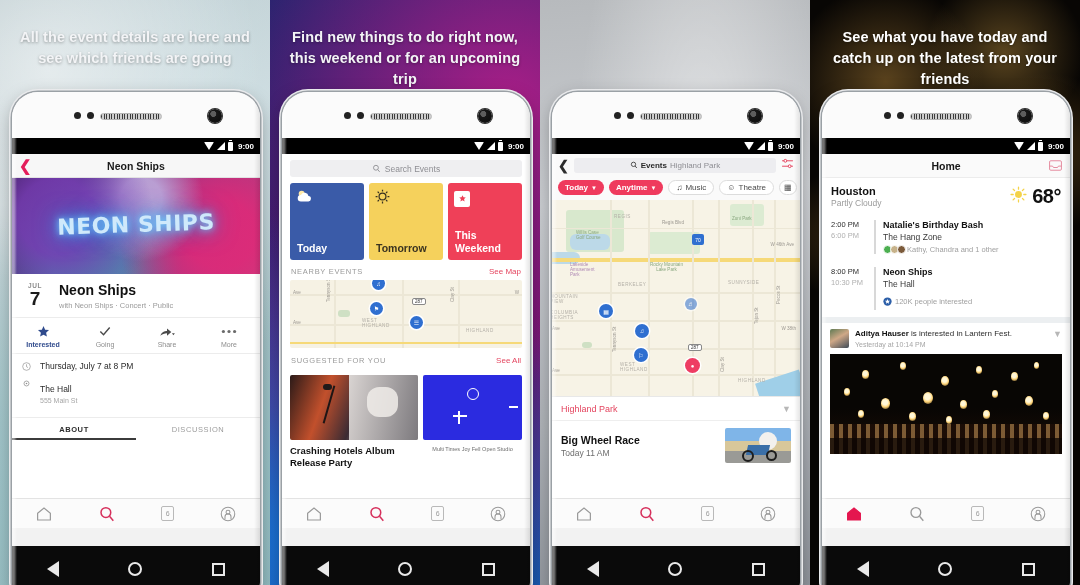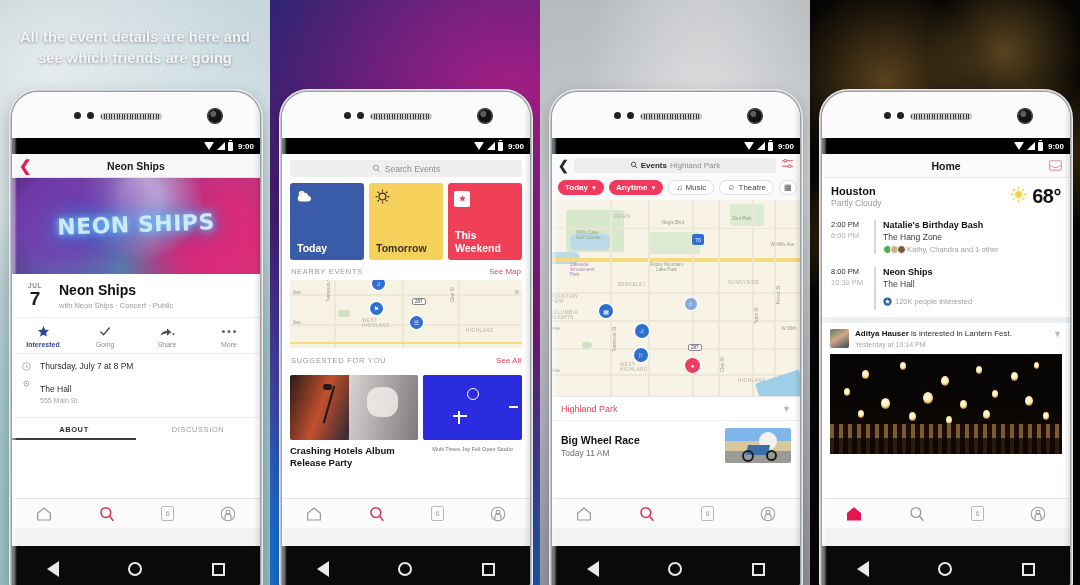--- a/index.html
+++ b/index.html
@@ -377,20 +377,21 @@
       <div class="navbtm">
         <span class="nb-back"></span>
         <span class="nb-home"></span>
         <span class="nb-rec"></span>
       </div>
     </div>
   </div>
 
   <div class="panel">
     <div class="panel-bg bg2"></div>
+    <div class="headline">Find new things to do right now, this weekend or for an upcoming trip</div>
 
     <div class="phone">
       <div class="bezel-top">
         <div class="sensor-dots">
             <i></i>
             <i></i>
           </div>
         <div class="speaker"></div>
         <div class="cam"></div>
       </div>
@@ -682,20 +683,21 @@
       <div class="navbtm">
         <span class="nb-back"></span>
         <span class="nb-home"></span>
         <span class="nb-rec"></span>
       </div>
     </div>
   </div>
 
   <div class="panel">
     <div class="panel-bg bg4"></div>
+    <div class="headline dark">See what you have today and catch up on the latest from your friends</div>
 
     <div class="phone">
       <div class="bezel-top">
         <div class="sensor-dots">
             <i></i>
             <i></i>
           </div>
         <div class="speaker"></div>
         <div class="cam"></div>
       </div>

